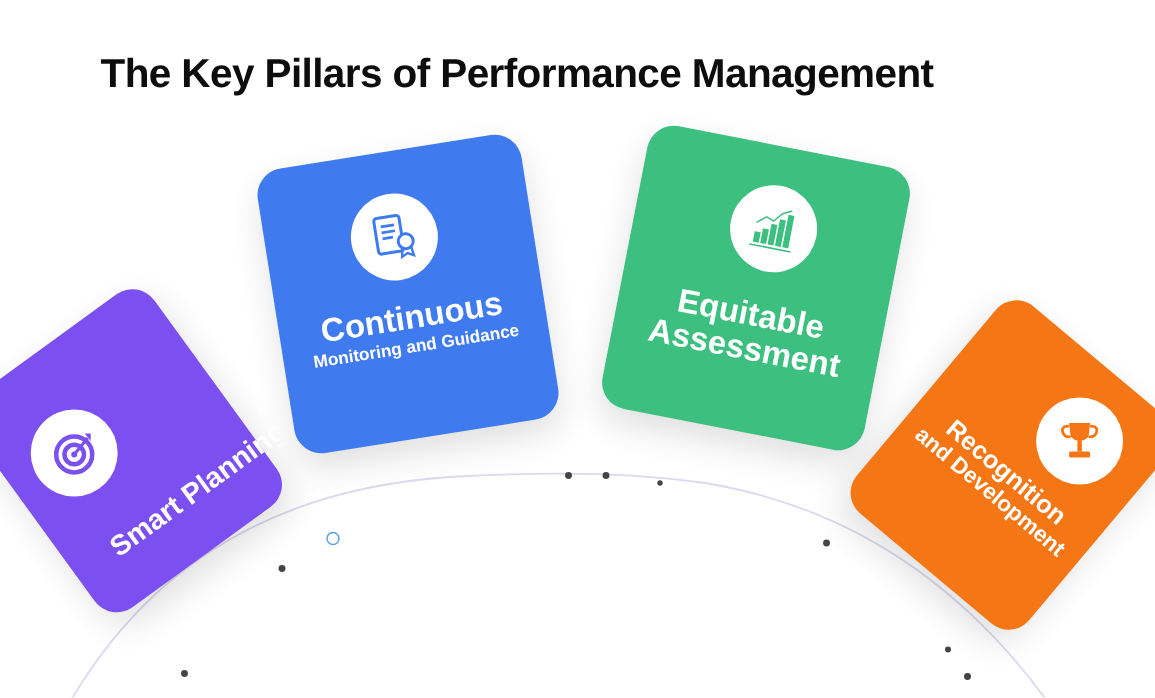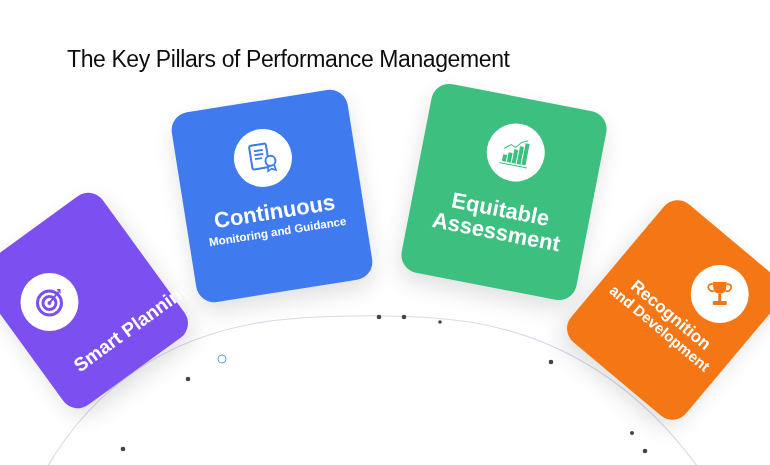--- a/index.html
+++ b/index.html
@@ -3,24 +3,23 @@
   <meta charset="utf-8">
   <style>
     html, body { margin: 0; padding: 0; }
     body {
       width: 770px; height: 465px; overflow: hidden; position: relative;
       background: #ffffff;
       font-family: "Liberation Sans", sans-serif;
     }
     .title {
       position: absolute; left: 67px; top: 34px;
-      font-size: 23px; font-weight: normal; color: #0d0d0d;
+      font-size: 27px; font-weight: bold; color: #0d0d0d;
       letter-spacing: -0.4px; white-space: nowrap;
       font-family: "Liberation Sans", sans-serif;
-      margin-top: 12px;
     }
     .arc-wrap { position: absolute; left: 0; top: 0; width: 770px; height: 465px; }
     .card {
       position: absolute; border-radius: 18px;
       box-shadow: 0 10px 22px rgba(0,0,0,0.12);
       color: #fff; font-weight: bold;
     }
     .icon-circle {
       position: absolute; width: 58px; height: 58px; border-radius: 50%;
       background: #ffffff; display: flex; align-items: center; justify-content: center;

